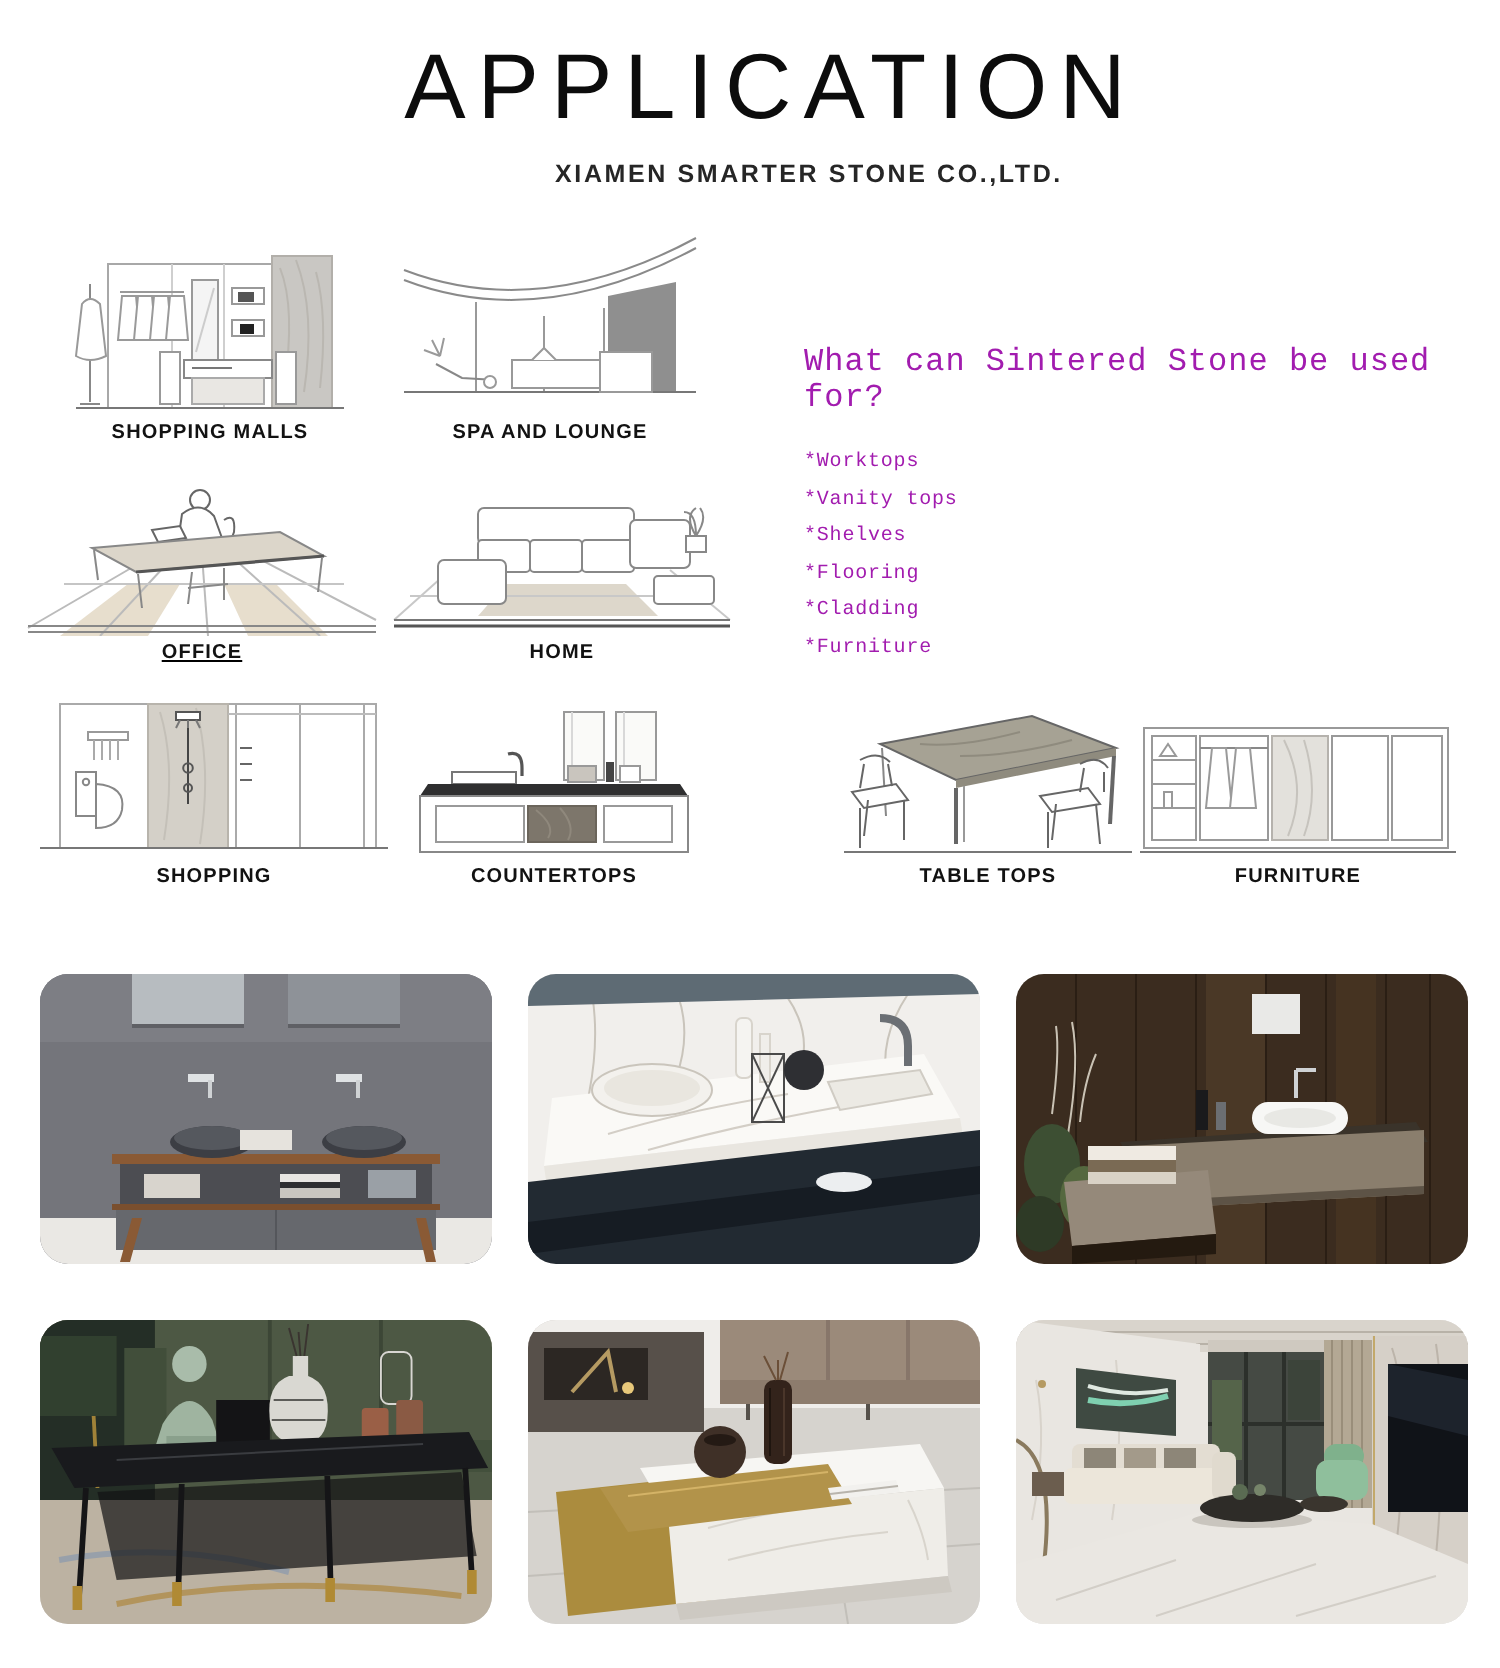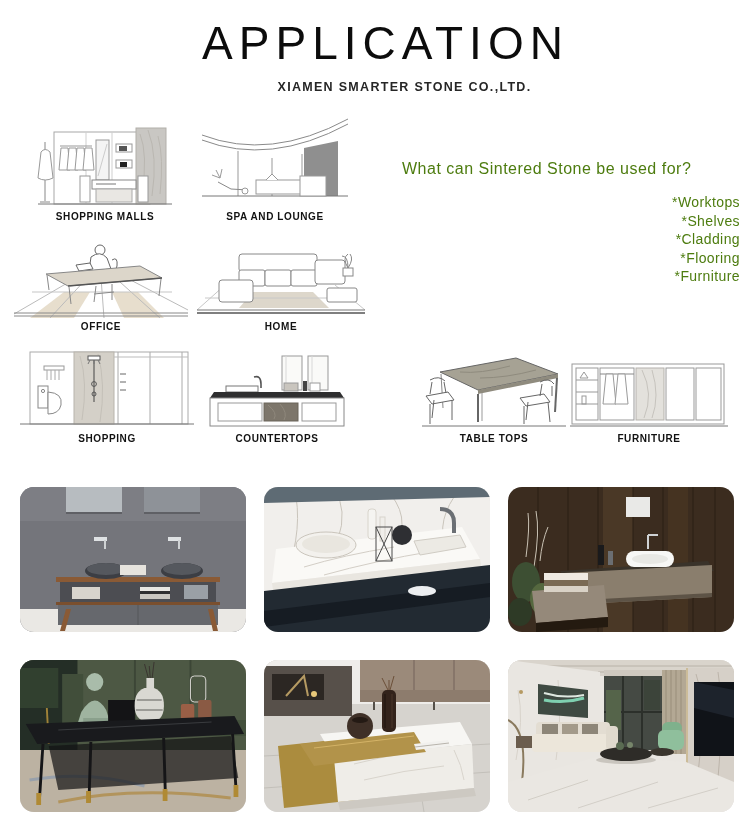--- a/index.html
+++ b/index.html
@@ -10,31 +10,31 @@
          font-size:46px;font-weight:400;letter-spacing:6px;color:#0c0c0c;line-height:1;}
   .subtitle{position:absolute;top:80px;left:0;width:100%;text-align:center;
             font-size:12.5px;font-weight:700;letter-spacing:1.3px;color:#262626;margin-left:19px;}
 
   .app{position:absolute;}
   .app svg{display:block;width:100%;}
   .app .lbl{text-align:center;font-size:10px;font-weight:700;letter-spacing:.6px;color:#121212;margin-top:3px;}
 
   .app-malls{left:36px;top:122px;width:138px;}
   .app-spa{left:200px;top:118px;width:150px;}
-  .app-office{left:12px;top:234px;width:178px;}
+  .app-office{left:12px;top:234px;width:178px;text-decoration:underline;}
   .app-home{left:195px;top:240px;width:172px;}
   .app-bath{left:18px;top:346px;width:178px;}
   .app-counter{left:206px;top:352px;width:142px;}
   .app-table{left:420px;top:350px;width:148px;}
   .app-furn{left:568px;top:360px;width:162px;}
 
-  .intro{position:absolute;left:402px;top:160px;width:338px;color:#4d7c0f;}
+  .intro{position:absolute;left:402px;top:172px;width:338px;color:#a21caf;font-family:Liberation Mono, monospace;}
   .question{font-size:16px;letter-spacing:.5px;}
   .uses{margin-top:15px;}
-  .use{font-size:14px;line-height:18.5px;letter-spacing:.4px;text-align:right;}
+  .use{font-size:10px;line-height:18.5px;letter-spacing:.4px;}
 
   .photo{position:absolute;width:226px;border-radius:14px;overflow:hidden;background:#ddd;}
   .photo svg{display:block;width:100%;height:100%;}
   .row1{top:487px;height:145px;}
   .row2{top:660px;height:152px;}
   .col1{left:20px;}
   .col2{left:264px;}
   .col3{left:508px;}
 </style>
 </head>
@@ -92,23 +92,24 @@
       <circle cx="45" cy="73" r="3" fill="#ffffff" stroke="#999999"></circle>
       <path d="M20,60 l-4,-8 M20,60 l2,-9 M20,60 l-8,-3" stroke="#9a9a9a" fill="none"></path>
     </svg>
     <div class="lbl">SPA AND LOUNGE</div>
   </div>
 
   <div class="intro">
     <div class="question">What can Sintered Stone be used for?</div>
     <div class="uses">
       <div class="use">*Worktops</div>
+      <div class="use">*Vanity tops</div>
       <div class="use">*Shelves</div>
+      <div class="use">*Flooring</div>
       <div class="use">*Cladding</div>
-      <div class="use">*Flooring</div>
       <div class="use">*Furniture</div>
     </div>
   </div>
 
   <div class="app app-office">
     <svg viewBox="0 0 178 84">
       <polygon points="52,58 78,58 62,84 18,84" fill="#e7decd"></polygon>
       <polygon points="100,58 126,58 152,84 112,84" fill="#e7decd"></polygon>
       <line x1="88" y1="30" x2="2" y2="80" stroke="#bbbbbb"></line>
       <line x1="88" y1="30" x2="38" y2="84" stroke="#bbbbbb"></line>

